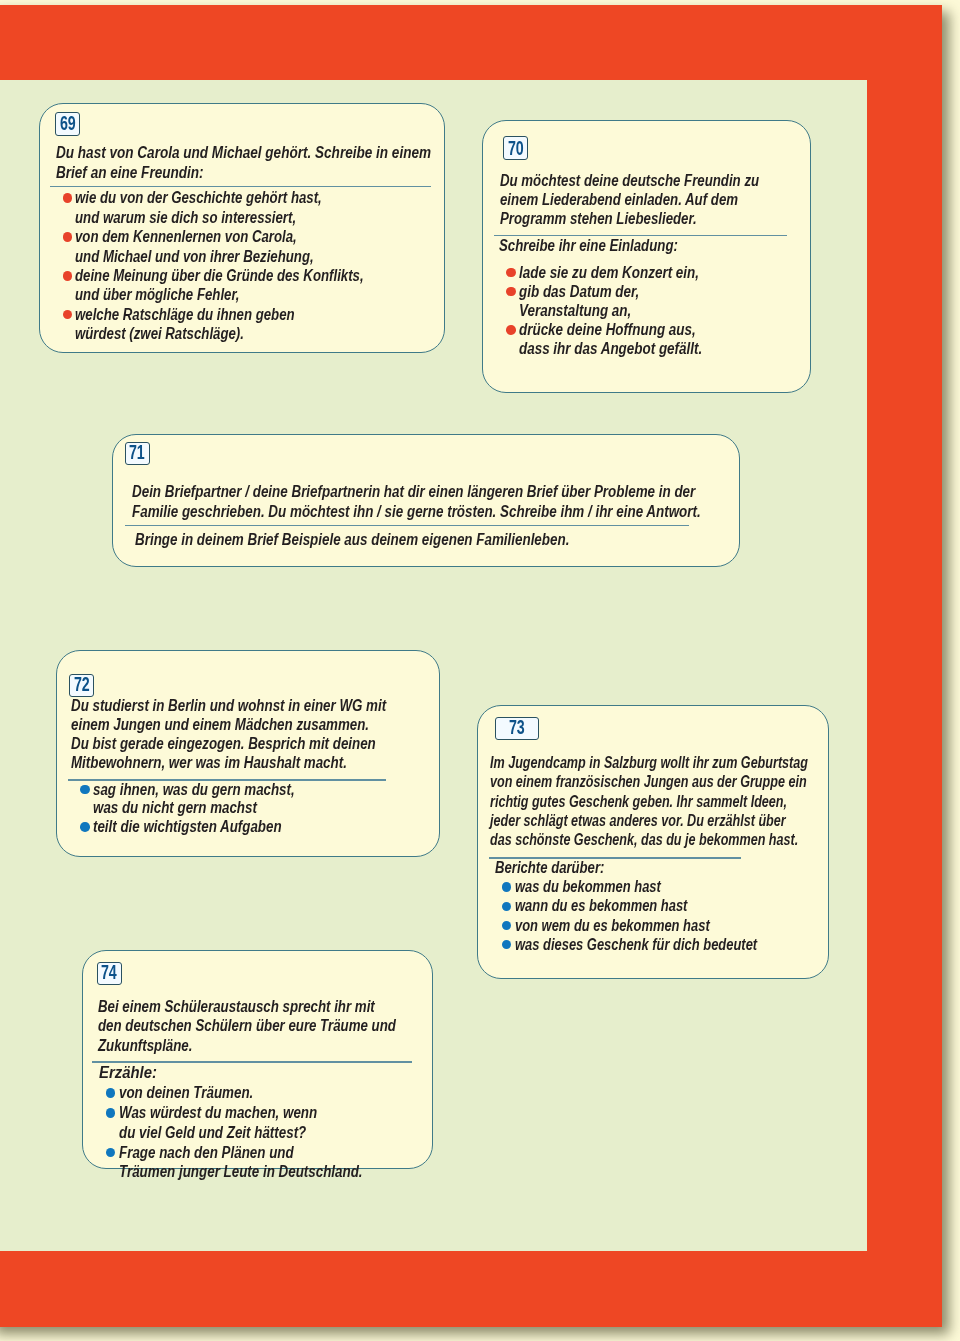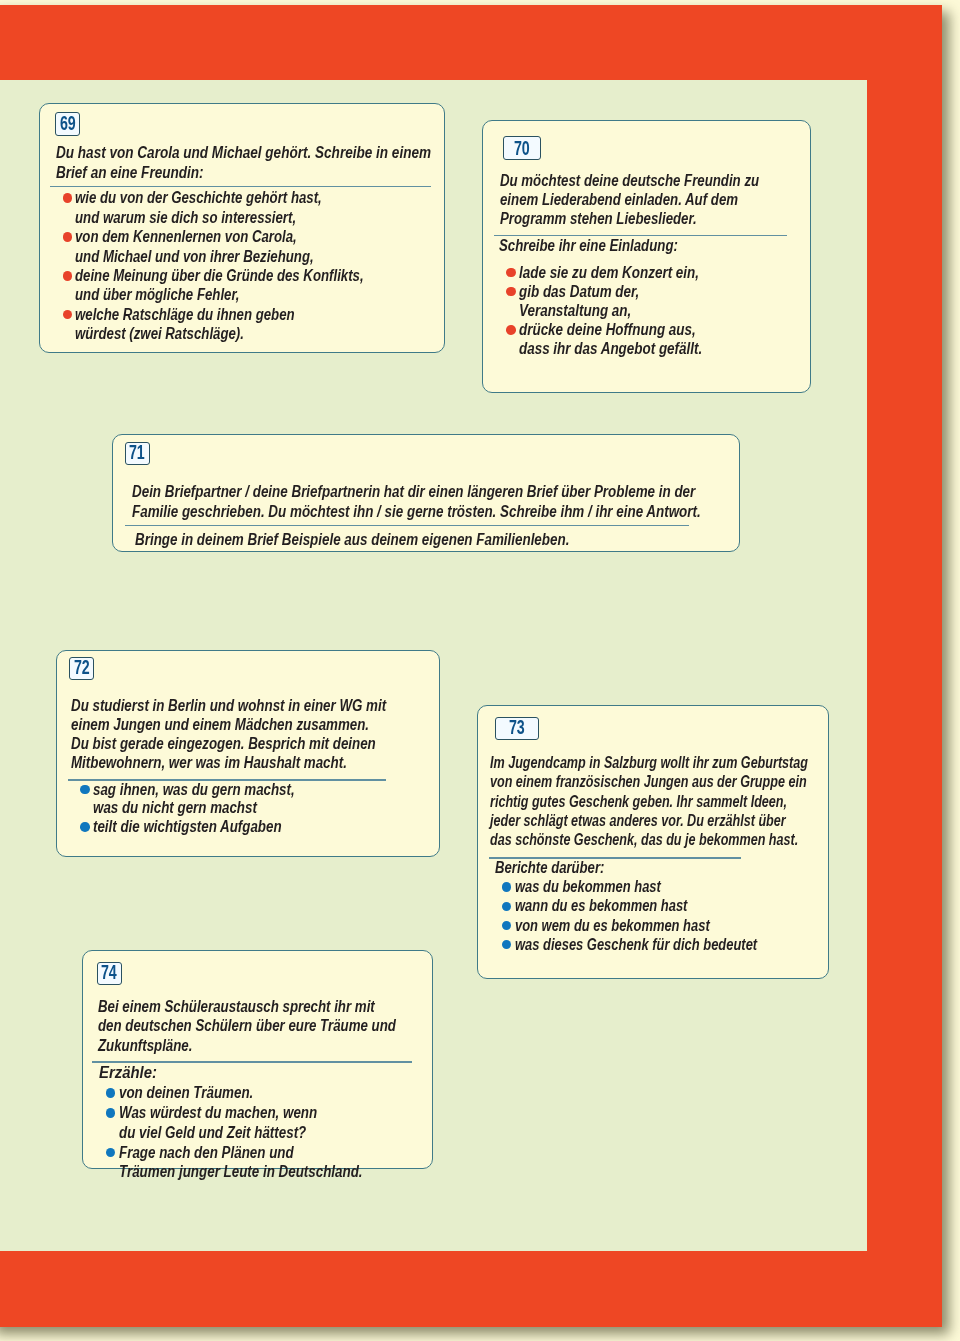--- a/index.html
+++ b/index.html
@@ -3,21 +3,21 @@
 <meta charset="utf-8">
 <style>
   html,body{margin:0;padding:0;}
   body{width:960px;height:1341px;overflow:hidden;background:#fdfad8;
        font-family:"Liberation Sans",sans-serif;}
   #page{position:relative;width:960px;height:1341px;overflow:hidden;}
   .frame{position:absolute;left:-12px;top:5px;width:954px;height:1322px;background:#ee4724;
           box-shadow:7px 7px 12px rgba(80,80,50,.66);}
   .panel{position:absolute;left:-12px;top:80px;width:879px;height:1171px;background:#e6eecc;}
   .card{position:absolute;box-sizing:border-box;background:#fdfad8;
-         border:1.35px solid #3f7a88;border-radius:10px;}
+         border:1.35px solid #3f7a88;border-radius:24px;}
   .badge{position:absolute;box-sizing:border-box;background:#f3faff;
           border:1.3px solid #2a5160;border-radius:3px;color:#0d5289;
           display:flex;align-items:center;justify-content:center;}
   .bnum{font:bold 19.8px/1 "Liberation Sans",sans-serif;display:block;
          transform:scaleX(0.72);letter-spacing:-0.2px;}
   .tx{position:absolute;white-space:nowrap;color:#231f20;
        font-weight:bold;font-style:italic;line-height:1;
        transform-origin:left top;}
   .rule{position:absolute;height:1.4px;background:#6190a1;}
   .bullet{position:absolute;width:8.2px;height:8.2px;border-radius:50%;}
@@ -44,48 +44,48 @@
   <div class="tx" style="left:35.40px;top:125.10px;font-size:16.0px;transform:scaleX(0.826)">von dem Kennenlernen von Carola,</div>
   <div class="tx" style="left:35.40px;top:144.50px;font-size:16.0px;transform:scaleX(0.826)">und Michael und von ihrer Beziehung,</div>
   <div class="bullet red" style="left:23.10px;top:166.90px;width:9.8px;height:9.8px"></div>
   <div class="tx" style="left:35.40px;top:163.90px;font-size:16.0px;transform:scaleX(0.826)">deine Meinung über die Gründe des Konflikts,</div>
   <div class="tx" style="left:35.40px;top:183.30px;font-size:16.0px;transform:scaleX(0.826)">und über mögliche Fehler,</div>
   <div class="bullet red" style="left:23.10px;top:205.70px;width:9.8px;height:9.8px"></div>
   <div class="tx" style="left:35.40px;top:202.70px;font-size:16.0px;transform:scaleX(0.826)">welche Ratschläge du ihnen geben</div>
   <div class="tx" style="left:35.40px;top:222.10px;font-size:16.0px;transform:scaleX(0.826)">würdest (zwei Ratschläge).</div>
 </div>
 <div class="card" style="left:482.0px;top:120.2px;width:329.0px;height:273.3px">
-  <div class="badge" style="left:20.0px;top:15.3px;width:38px;height:24.0px">
+  <div class="badge" style="left:20.0px;top:15.3px;width:25.0px;height:24.0px">
         <span class="bnum">70</span>
       </div>
   <div class="tx" style="left:17.00px;top:51.50px;font-size:16.0px;transform:scaleX(0.828)">Du möchtest deine deutsche Freundin zu</div>
   <div class="tx" style="left:17.00px;top:70.65px;font-size:16.0px;transform:scaleX(0.828)">einem Liederabend einladen. Auf dem</div>
   <div class="tx" style="left:17.00px;top:89.80px;font-size:16.0px;transform:scaleX(0.828)">Programm stehen Liebeslieder.</div>
   <div class="rule" style="left:11.00px;top:113.90px;width:292.8px"></div>
   <div class="tx" style="left:16.30px;top:116.90px;font-size:16.0px;transform:scaleX(0.828)">Schreibe ihr eine Einladung:</div>
   <div class="bullet red" style="left:22.90px;top:146.40px;width:9.7px;height:9.7px"></div>
   <div class="tx" style="left:36.00px;top:143.35px;font-size:16.0px;transform:scaleX(0.84)">lade sie zu dem Konzert ein,</div>
   <div class="bullet red" style="left:22.90px;top:165.55px;width:9.7px;height:9.7px"></div>
   <div class="tx" style="left:36.00px;top:162.50px;font-size:16.0px;transform:scaleX(0.84)">gib das Datum der,</div>
   <div class="tx" style="left:36.00px;top:181.65px;font-size:16.0px;transform:scaleX(0.84)">Veranstaltung an,</div>
   <div class="bullet red" style="left:22.90px;top:203.85px;width:9.7px;height:9.7px"></div>
   <div class="tx" style="left:36.00px;top:200.80px;font-size:16.0px;transform:scaleX(0.84)">drücke deine Hoffnung aus,</div>
   <div class="tx" style="left:36.00px;top:219.95px;font-size:16.0px;transform:scaleX(0.84)">dass ihr das Angebot gefällt.</div>
 </div>
-<div class="card" style="left:112.0px;top:434.0px;width:628.0px;height:118px">
+<div class="card" style="left:112.0px;top:434.0px;width:628.0px;height:133.0px">
   <div class="badge" style="left:11.5px;top:6.5px;width:25.0px;height:23.5px">
         <span class="bnum">71</span>
       </div>
   <div class="tx" style="left:18.80px;top:49.20px;font-size:16.0px;transform:scaleX(0.838)">Dein Briefpartner / deine Briefpartnerin hat dir einen längeren Brief über Probleme in der</div>
   <div class="tx" style="left:18.80px;top:68.80px;font-size:16.0px;transform:scaleX(0.838)">Familie geschrieben. Du möchtest ihn / sie gerne trösten. Schreibe ihm / ihr eine Antwort.</div>
   <div class="rule" style="left:11.90px;top:89.80px;width:563.9px"></div>
   <div class="tx" style="left:21.60px;top:97.00px;font-size:16.0px;transform:scaleX(0.838)">Bringe in deinem Brief Beispiele aus deinem eigenen Familienleben.</div>
 </div>
 <div class="card" style="left:55.9px;top:649.5px;width:384.0px;height:207.6px">
-  <div class="badge" style="left:12.0px;top:6px;width:25.0px;height:23.0px">
+  <div class="badge" style="left:12.0px;top:23px;width:25.0px;height:23.0px">
         <span class="bnum">72</span>
       </div>
   <div class="tx" style="left:13.90px;top:47.80px;font-size:16.0px;transform:scaleX(0.834)">Du studierst in Berlin und wohnst in einer WG mit</div>
   <div class="tx" style="left:13.90px;top:66.60px;font-size:16.0px;transform:scaleX(0.834)">einem Jungen und einem Mädchen zusammen.</div>
   <div class="tx" style="left:13.90px;top:85.40px;font-size:16.0px;transform:scaleX(0.834)">Du bist gerade eingezogen. Besprich mit deinen</div>
   <div class="tx" style="left:13.90px;top:104.20px;font-size:16.0px;transform:scaleX(0.834)">Mitbewohnern, wer was im Haushalt macht.</div>
   <div class="rule" style="left:10.70px;top:128.80px;width:318.2px"></div>
   <div class="bullet blue" style="left:23.10px;top:134.10px;width:9.6px;height:9.6px"></div>
   <div class="tx" style="left:36.10px;top:131.00px;font-size:16.0px;transform:scaleX(0.834)">sag ihnen, was du gern machst,</div>
   <div class="tx" style="left:36.10px;top:149.80px;font-size:16.0px;transform:scaleX(0.834)">was du nicht gern machst</div>

